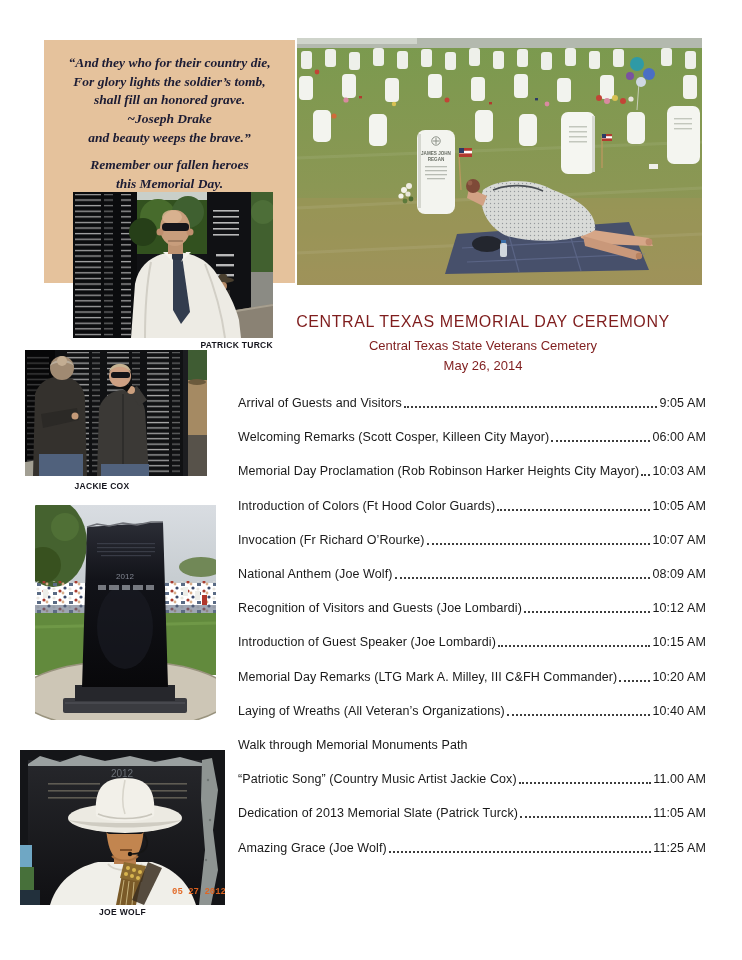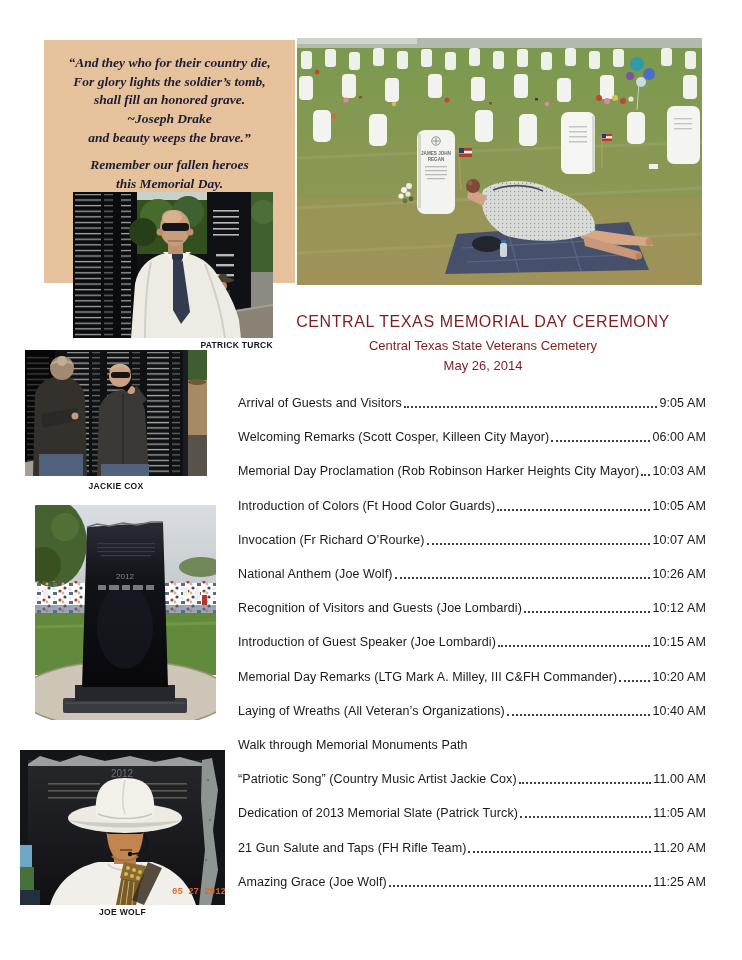--- a/index.html
+++ b/index.html
@@ -15,21 +15,21 @@
   .photo{position:absolute;overflow:hidden;line-height:0;}
   .photo svg{display:block;}
   .ph-cemetery{left:297px;top:38px;width:405px;height:247px;}
   .ph-turck{left:73px;top:192px;width:200px;height:146px;z-index:2;}
   .ph-cox{left:25px;top:350px;width:182px;height:126px;}
   .ph-monument{left:35px;top:505px;width:181px;height:215px;}
   .ph-wolf{left:20px;top:750px;width:205px;height:155px;}
   .caption{position:absolute;font-size:8.5px;font-weight:bold;color:#14141c;
            text-align:center;letter-spacing:.3px;z-index:3;}
   .cap-turck{left:73px;top:340px;width:200px;text-align:right;}
-  .cap-cox{left:25px;top:481px;width:182px;}
+  .cap-cox{left:11px;top:481px;width:182px;}
   .cap-wolf{left:20px;top:907px;width:205px;}
   
   .header{position:absolute;left:258px;top:313px;width:450px;text-align:center;color:#7f1d1d;}
   .title{font-size:16px;letter-spacing:.6px;white-space:nowrap;}
   .subtitle{font-size:13px;margin-top:7px;}
   .datev{font-size:13px;margin-top:5px;}
   
   .schedule{position:absolute;left:238px;top:386px;width:468px;color:#191919;}
   .row{display:flex;align-items:center;height:34.2px;font-size:12.5px;
        white-space:nowrap;letter-spacing:.1px;}
@@ -497,21 +497,21 @@
       <span class="time">10:05 AM</span>
     </div>
     <div class="row">
       <span class="lbl">Invocation (Fr Richard O’Rourke)</span>
       <span class="dots"></span>
       <span class="time">10:07 AM</span>
     </div>
     <div class="row">
       <span class="lbl">National Anthem (Joe Wolf)</span>
       <span class="dots"></span>
-      <span class="time">10:26 AM</span>
+      <span class="time">08:09 AM</span>
     </div>
     <div class="row">
       <span class="lbl">Recognition of Visitors and Guests (Joe Lombardi)</span>
       <span class="dots"></span>
       <span class="time">10:12 AM</span>
     </div>
     <div class="row">
       <span class="lbl">Introduction of Guest Speaker (Joe Lombardi)</span>
       <span class="dots"></span>
       <span class="time">10:15 AM</span>
@@ -535,24 +535,19 @@
       <span class="lbl">“Patriotic Song” (Country Music Artist Jackie Cox)</span>
       <span class="dots"></span>
       <span class="time">11.00 AM</span>
     </div>
     <div class="row">
       <span class="lbl">Dedication of 2013 Memorial Slate (Patrick Turck)</span>
       <span class="dots"></span>
       <span class="time">11:05 AM</span>
     </div>
     <div class="row">
-      <span class="lbl">21 Gun Salute and Taps (FH Rifle Team)</span>
-      <span class="dots"></span>
-      <span class="time">11.20 AM</span>
-    </div>
-    <div class="row">
       <span class="lbl">Amazing Grace (Joe Wolf)</span>
       <span class="dots"></span>
       <span class="time">11:25 AM</span>
     </div>
   </div>
 
 </div>
 
 </body></html>

